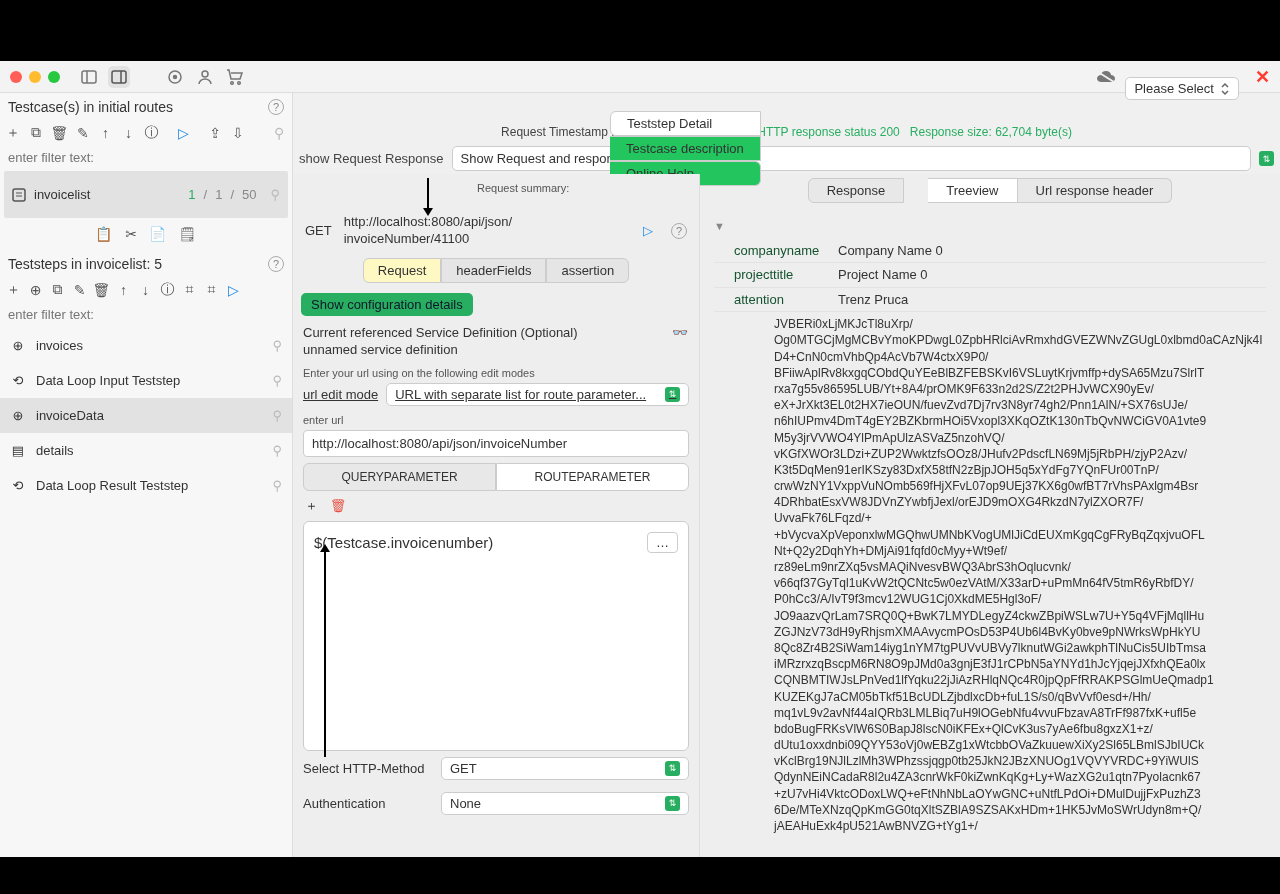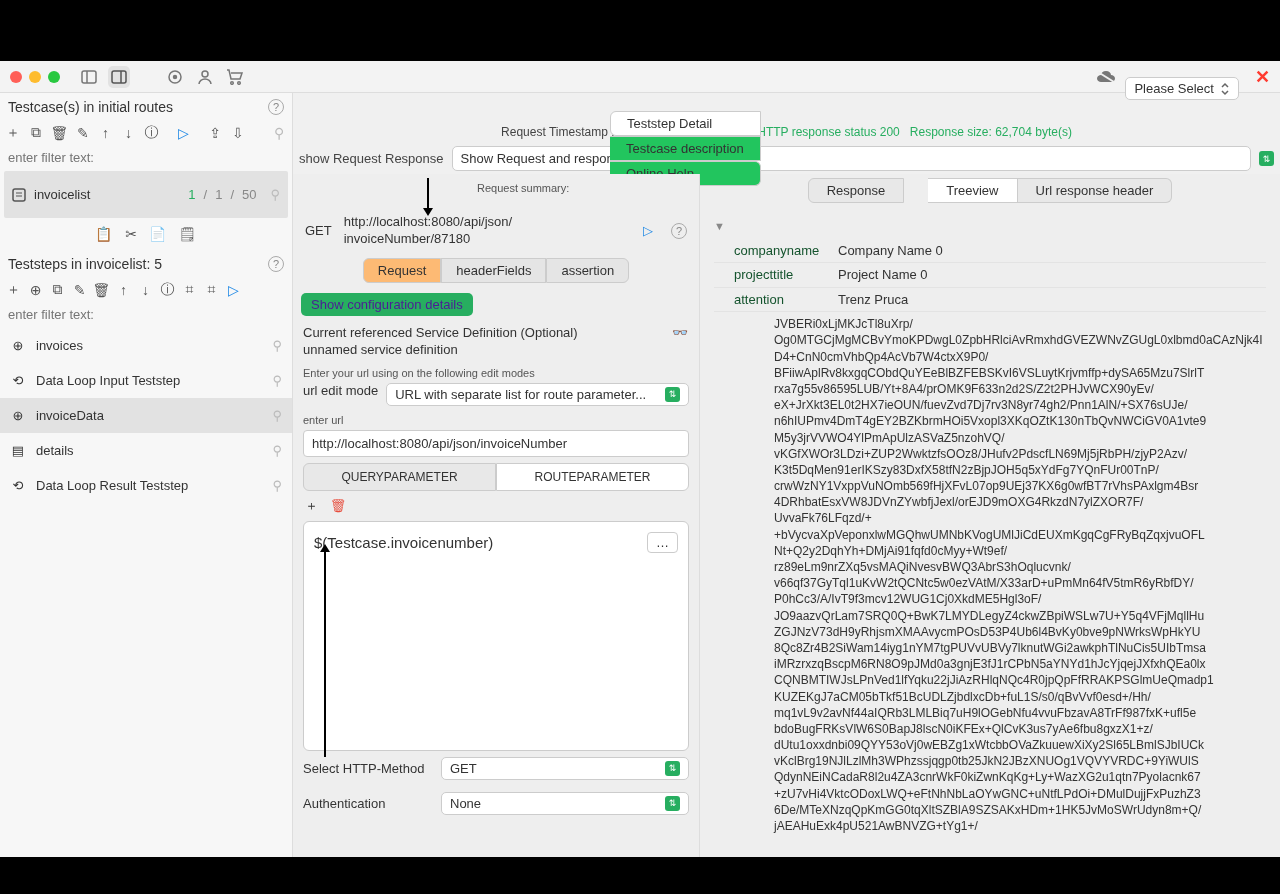--- a/index.html
+++ b/index.html
@@ -50,25 +50,25 @@
 .arrow-down-mid { width: 2px; height: 30px; background: #000; margin-left: 126px; position: relative; }
 .arrow-down-mid::after { content: ""; position: absolute; bottom: -8px; left: -4px; border-left: 5px solid transparent; border-right: 5px solid transparent; border-top: 8px solid #000; }
 .method-row { display: flex; align-items: center; gap: 12px; padding: 6px 12px; }
 .method-label { font-size: 13px; color: #333; }
 .url-text { font-size: 13px; color: #333; line-height: 1.3; flex: 1; }
 .play-sm { color: #1e88e5; margin-right: 6px; }
 .subtabs { display: flex; justify-content: center; padding: 4px 0; }
 .subtab { padding: 4px 14px; background: #e5e5e5; border: 1px solid #ccc; font-size: 13px; }
 .subtab:first-child { border-radius: 6px 0 0 6px; }
 .subtab:last-child { border-radius: 0 6px 6px 0; }
-.subtab.act { background: #fdba74; }
-.config-btn { background: #27ae60; color: #4c1d95; padding: 4px 10px; border-radius: 5px; font-size: 13px; display: inline-block; margin: 6px 8px; text-align: right; }
+.subtab.act { background: #fef9c3; }
+.config-btn { background: #27ae60; color: #0f172a; padding: 4px 10px; border-radius: 5px; font-size: 13px; display: inline-block; margin: 6px 8px; text-align: right; }
 .desc-text { font-size: 13px; color: #333; padding: 2px 10px; line-height: 1.35; }
 .small-label { font-size: 11px; color: #555; padding: 6px 10px 2px; }
-.editmode-row { display: flex; gap: 8px; padding: 2px 10px; }
+.editmode-row { display: flex; align-items: center; gap: 8px; padding: 2px 10px; text-decoration: underline; }
 .editmode-select { flex: 1; background: #fff; border: 1px solid #ccc; border-radius: 5px; padding: 3px 8px; display: flex; justify-content: space-between; align-items: center; font-size: 13px; }
 .url-input { margin: 2px 10px; background: #fff; border: 1px solid #ccc; border-radius: 4px; padding: 5px 8px; font-size: 13px; }
 .param-tabs { display: flex; margin: 4px 10px 0; }
 .param-tab { flex: 1; text-align: center; padding: 6px 0; font-size: 12px; border: 1px solid #ccc; background: #e8e8e8; }
 .param-tab.act { background: #fff; }
 .param-tab:first-child { border-radius: 6px 0 0 6px; }
 .param-tab:last-child { border-radius: 0 6px 6px 0; }
 .addrem { display: flex; gap: 12px; padding: 6px 12px; align-items: center; }
 .trash-red { color: #e74c3c; }
 .param-box { margin: 0 10px; background: #fff; border: 1px solid #ccc; border-radius: 6px; min-height: 230px; padding: 10px; position: relative; }
@@ -286,21 +286,21 @@
         <div class="mid-panel">
           <div style="display:flex; padding:4px 8px 0; align-items:flex-start; gap:40px">
             <div>
               <div class="arrow-down-mid"></div>
             </div>
             <div class="req-summary" style="flex:1">Request summary:</div>
           </div>
           <div class="method-row">
             <span class="method-label">GET</span>
             <div class="url-text">
-              <span>http://localhost:8080/api/json/</span><br><span>invoiceNumber/87180</span>
+              <span>http://localhost:8080/api/json/</span><br><span>invoiceNumber/41100</span>
             </div>
             <span class="play-sm">▷</span>
             <span class="help-circ">?</span>
           </div>
           <div class="subtabs">
             <div class="subtab act">Request</div>
             <div class="subtab">headerFields</div>
             <div class="subtab">assertion</div>
           </div>
           <div>

